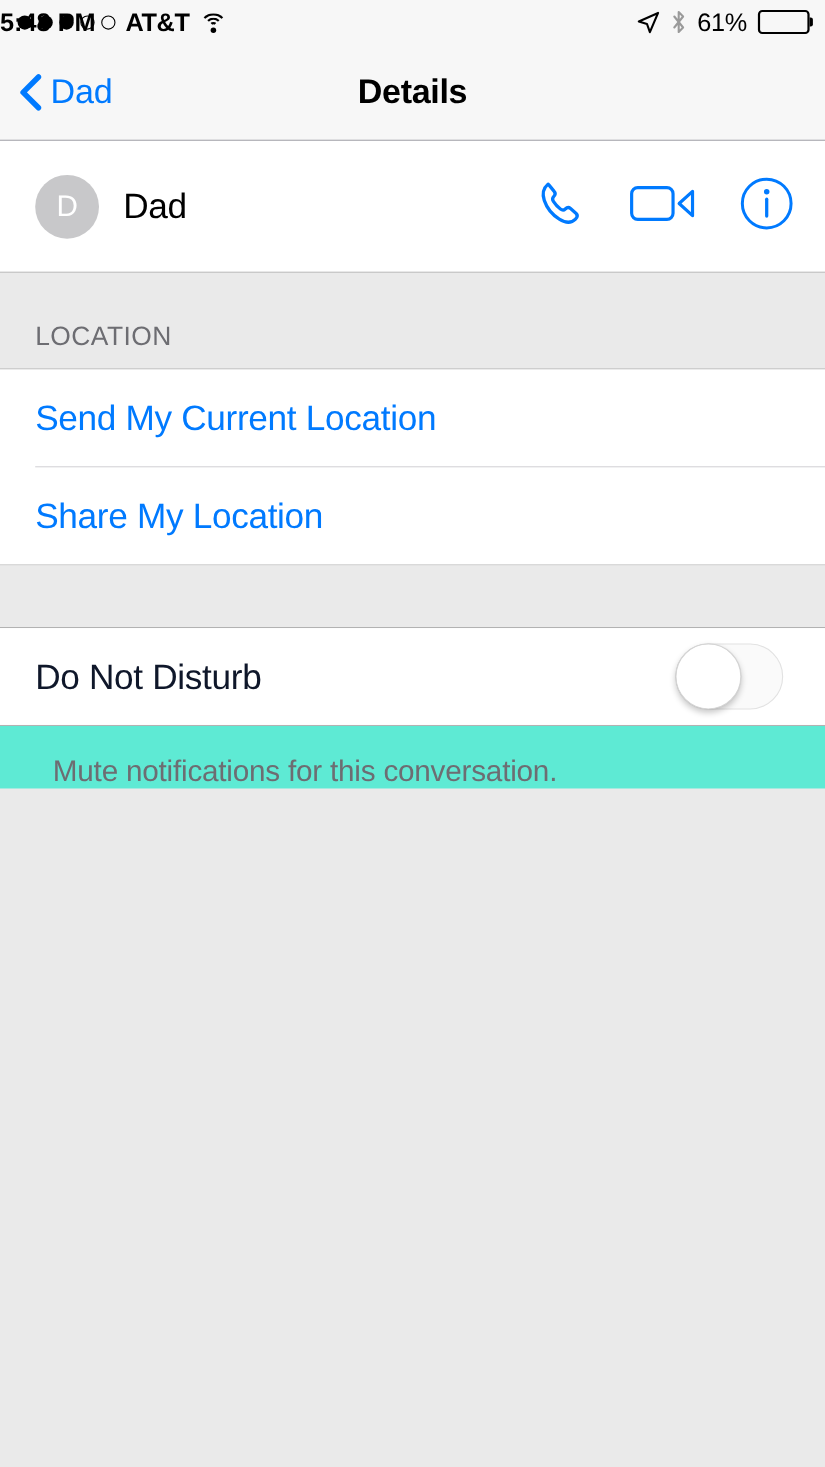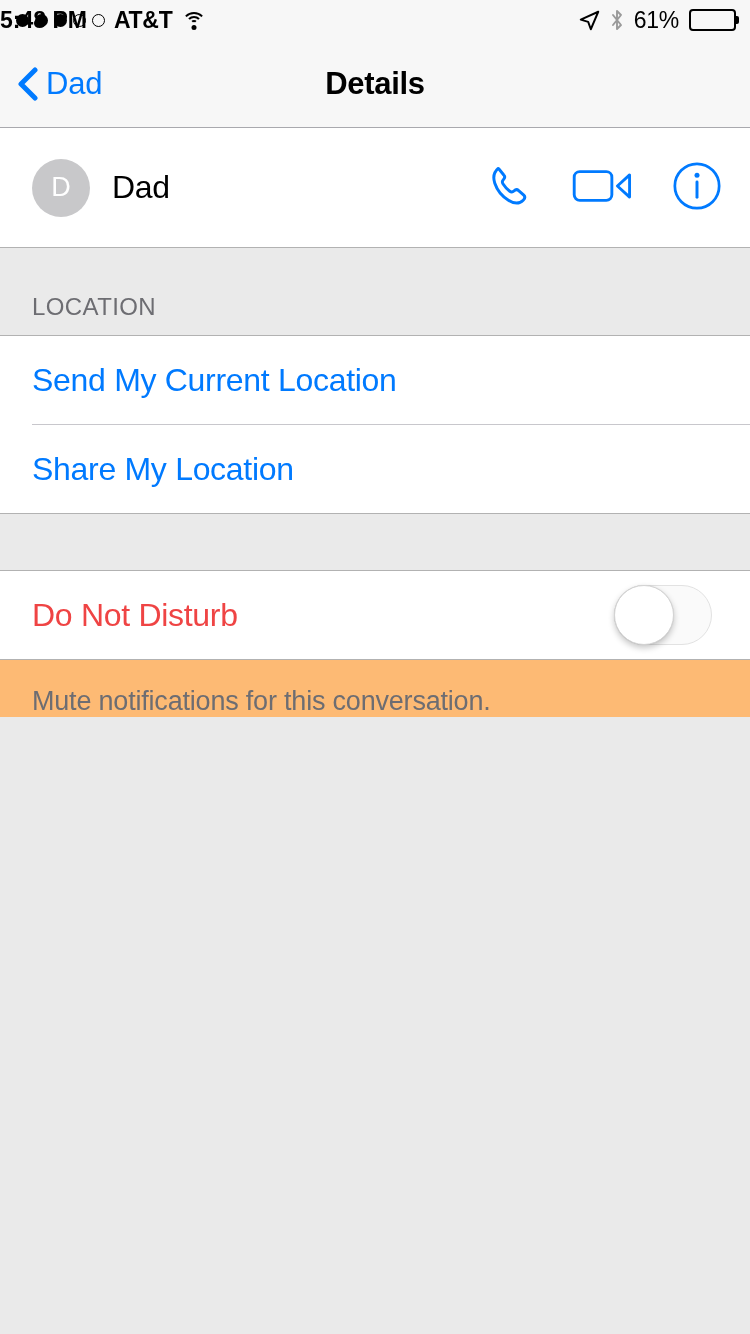--- a/index.html
+++ b/index.html
@@ -85,34 +85,34 @@
 
   .list { background:#fff; }
   .row {
     height:88px; display:flex; align-items:center; padding:0 38px 0 32px;
     background:#fff; cursor:pointer;
   }
   .row.link span { font-size:32px; color:#007AFF; letter-spacing:-0.3px; }
   .row-sep { height:1px; background:#c8c7cc; margin-left:32px; }
   .sec-bottom { border-bottom:1px solid #b2b2b2; }
 
-  .row-label { font-size:32px; color:#ef4444; letter-spacing:-0.3px; }
+  .row-label { font-size:32px; color:#0f172a; letter-spacing:-0.3px; }
 
   
   .switch {
     margin-left:auto; position:relative; width:98px; height:60px;
     background:#fafafa; border:1px solid #e2e2e2; border-radius:30px; cursor:pointer;
   }
   .switch .knob {
     position:absolute; top:-1px; left:-1px; width:60px; height:60px;
     background:#fff; border:1px solid #d4d4d4; border-radius:50%;
     box-shadow:0 3px 6px rgba(0,0,0,0.22), 0 0 1px rgba(0,0,0,0.1);
   }
 
-  .footnote { padding:26px 32px 0 32px; background:#fdba74; }
+  .footnote { padding:26px 32px 0 48px; background:#5eead4; }
   .footnote span { font-size:27px; color:#6d6d72; letter-spacing:-0.2px; }
   .filler { flex:1; background:#eaeaea; }
   .body-wrap { display:flex; flex-direction:column; height:calc(1334px - 40px - 88px); }
 </style>
 </head>
 <body>
 
 <div class="phone">
 
   <div class="statusbar">

